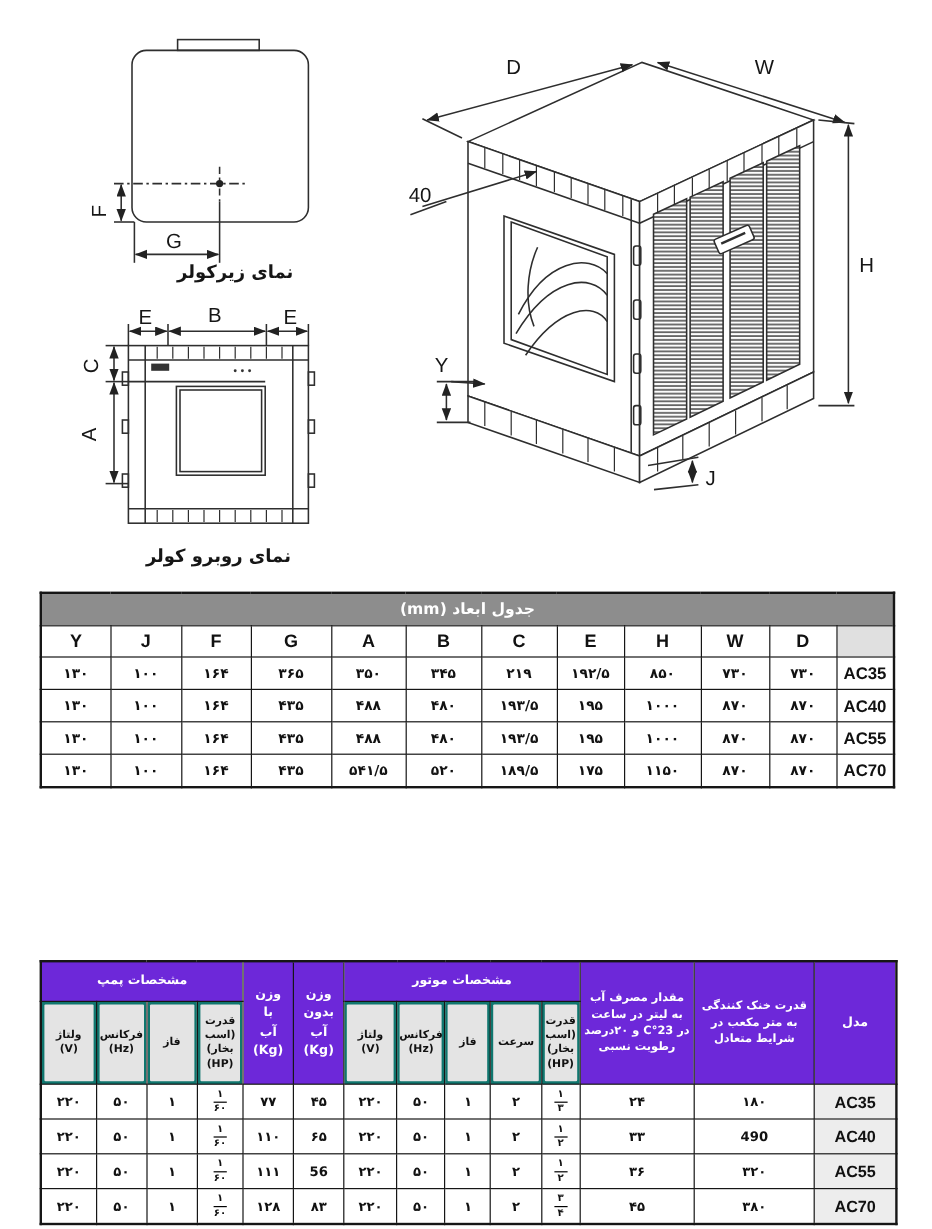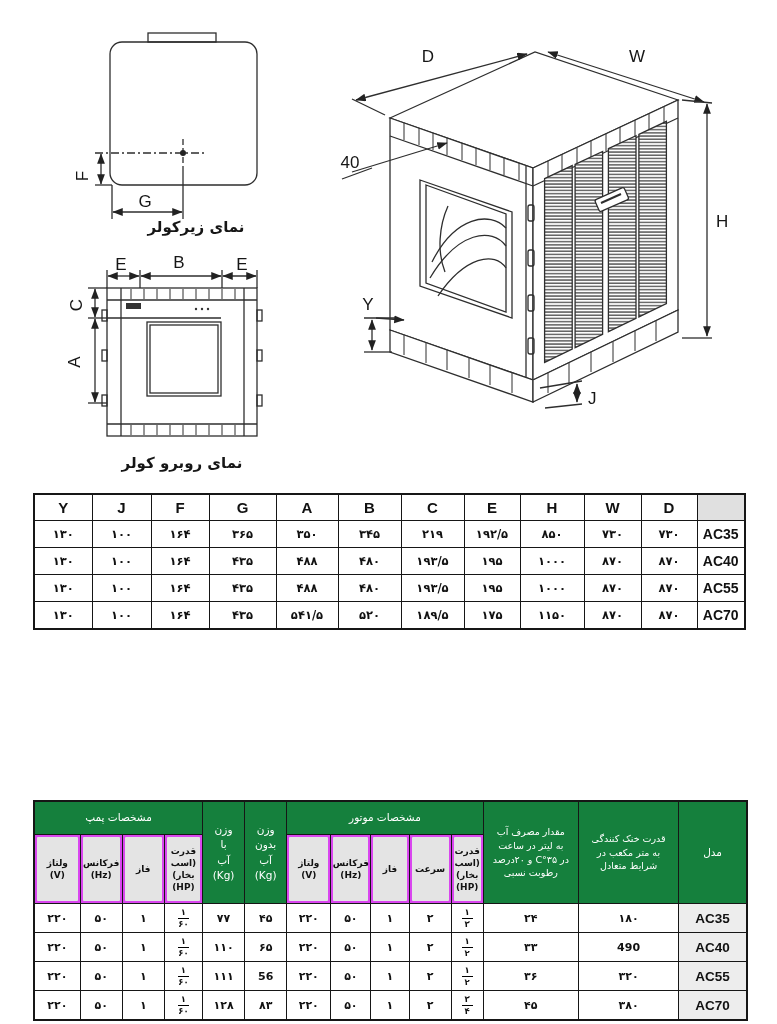--- a/index.html
+++ b/index.html
@@ -16,23 +16,23 @@
   .t1 .groups th{background:#e0e0e0;font-size:10.5px;font-weight:bold;height:78px;white-space:pre-line;line-height:1.6;padding:1px;}
   .t1 .groups th.model-h{background:#fff;font-size:11.5px;}
   .t1 .letters th{background:#fff;font-family:"Liberation Sans",sans-serif;font-weight:bold;font-size:15px;height:25px;}
   .t1 .letters th:last-child{background:#e0e0e0;}
   .t1 tbody td{font-size:11.5px;font-weight:bold;height:26px;}
   .t1 tbody td:last-child{font-family:"Liberation Sans",sans-serif;font-size:14px;}
   
   .spec-badge{position:absolute;top:757px;left:428px;width:318px;height:34px;background:#9a9a9a;border-radius:9px;color:#fff;font-weight:bold;font-size:13.5px;display:flex;align-items:center;justify-content:center;}
   
   .t2{top:800px;width:715px;}
-  .t2 thead th.grp{background:#15803d;color:#fff;font-weight:normal;font-size:10.5px;white-space:pre-line;line-height:1.45;padding:1px;margin-left:35px;}
+  .t2 thead th.grp{background:#6d28d9;color:#fff;font-weight:bold;font-size:10.5px;white-space:pre-line;line-height:1.45;padding:1px;margin-left:35px;}
   .t2 thead tr.grow th{height:30px;}
-  .t2 .subs th{background:#d946ef;height:64px;padding:2px;}
+  .t2 .subs th{background:#0f766e;height:64px;padding:2px;}
   .t2 .subs th .inner{background:#e4e4e4;color:#111;height:100%;display:flex;align-items:center;justify-content:center;white-space:pre-line;font-size:9px;font-weight:bold;line-height:1.35;border-radius:1px;}
   .t2 thead th.wide{font-size:9.5px;}
   .t2 tbody td{font-size:11px;font-weight:bold;height:28px;}
   .t2 tbody td:last-child{font-family:"Liberation Sans",sans-serif;font-size:13.5px;background:#ededed;}
   .frac{display:inline-block;vertical-align:middle;line-height:1;}
   .frac .num{display:block;border-bottom:1px solid #000;padding:0 3px 1px;font-size:8.5px;}
   .frac .den{display:block;padding-top:1px;font-size:8.5px;}
 </style>
 </head>
 <body>
@@ -218,20 +218,23 @@
       <col style="width:62px">
         <col style="width:63px">
         <col style="width:63px">
         <col style="width:56px">
       <col style="width:64px">
         <col style="width:57px">
         <col style="width:56px">
         <col style="width:48px">
     </colgroup>
     <thead>
+      <tr class="title-row">
+        <th colspan="12" dir="rtl">جدول ابعاد (mm)</th>
+      </tr>
       <tr class="letters">
           <th>Y</th>
           <th>J</th>
           <th>F</th>
           <th>G</th>
           <th>A</th>
           <th>B</th>
           <th>C</th>
           <th>E</th>
           <th>H</th>
@@ -325,21 +328,21 @@
 با
 آب
 (Kg)</th>
         <th rowspan="2" class="grp" dir="rtl">وزن
 بدون
 آب
 (Kg)</th>
         <th colspan="5" class="grp" dir="rtl">مشخصات موتور</th>
         <th rowspan="2" class="grp wide" dir="rtl">مقدار مصرف آب
 به لیتر در ساعت
-در ۳۵°C و ۲۰درصد
+در 23°C و ۲۰درصد
 رطوبت نسبی</th>
         <th rowspan="2" class="grp wide" dir="rtl">قدرت خنک کنندگی
 به متر مکعب در
 شرایط متعادل</th>
         <th rowspan="2" class="grp" dir="rtl">مدل</th>
       </tr>
       <tr class="subs">
         <th>
             <div class="inner" dir="rtl">ولتاژ
 (V)</div>

